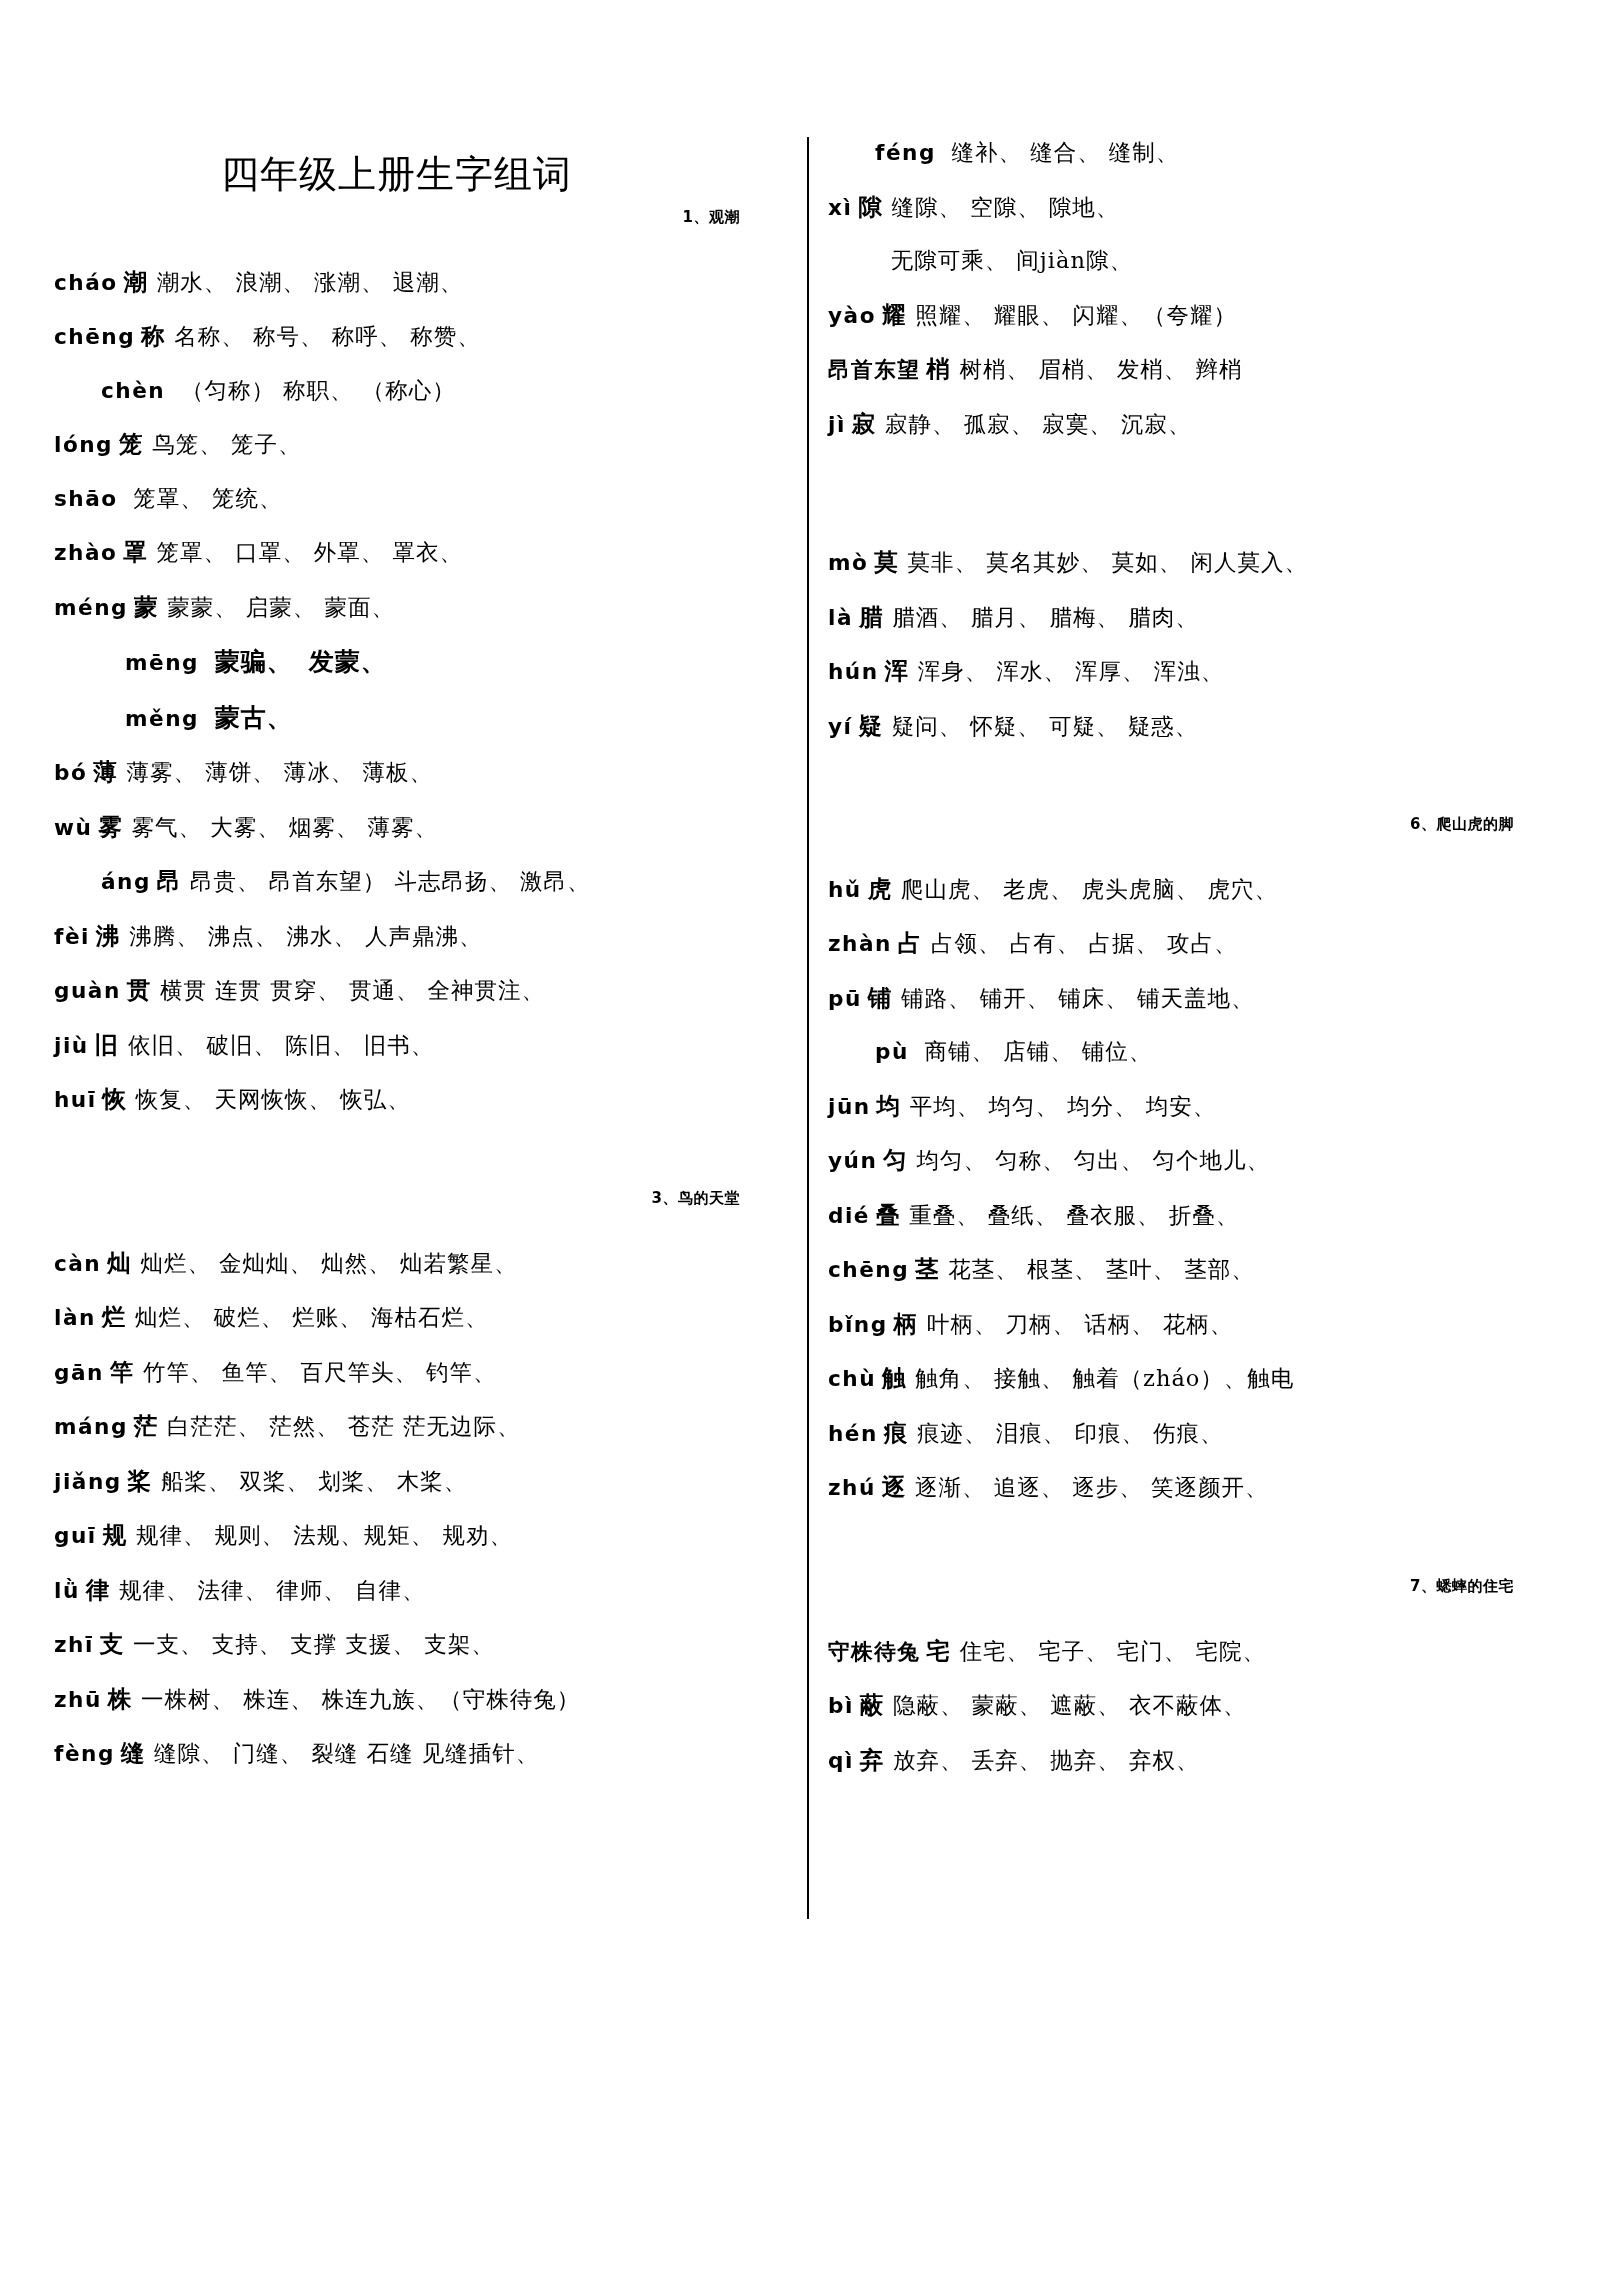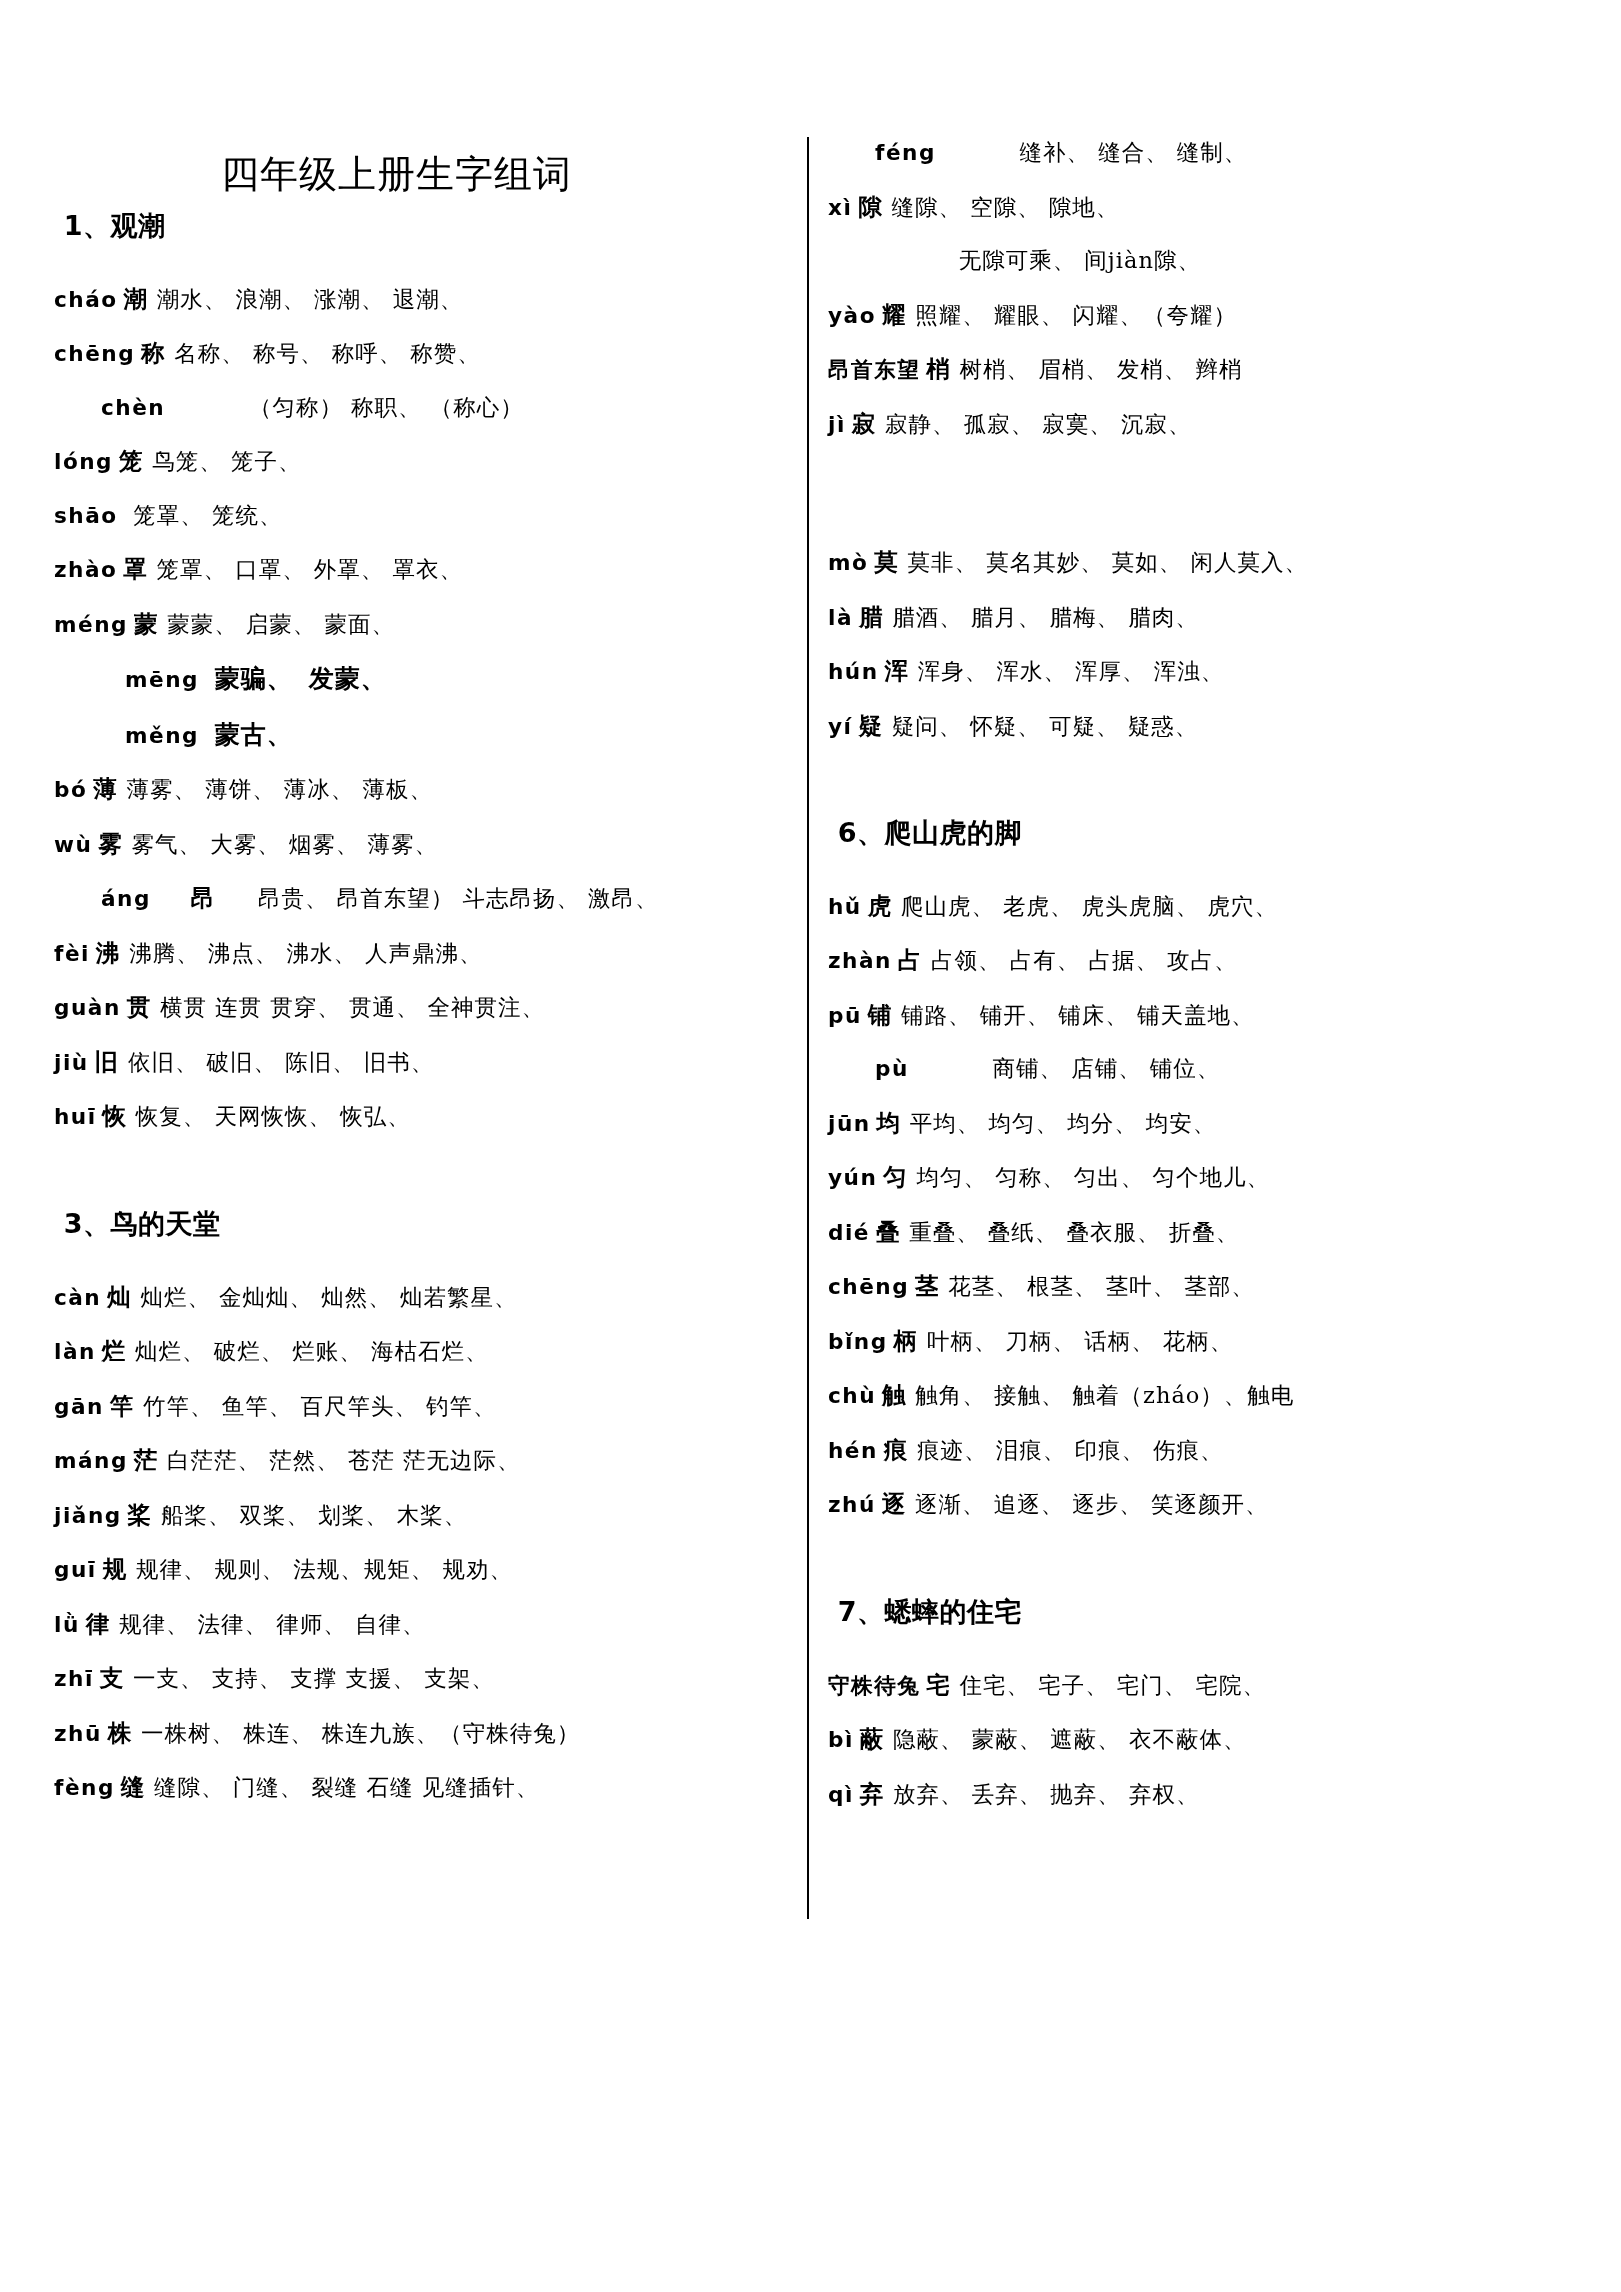--- a/index.html
+++ b/index.html
@@ -46,36 +46,37 @@
   .col-left  { left: 54px; }
   .col-right { left: 828px; }
 
   
   .title-spacer { height: 71px; }
 
   
   .section-head {
     font-family: "DejaVu Sans", sans-serif;
     font-weight: bold;
-    font-size: 27px;
+    font-size: 15px;
     margin: 0 0 5.9px 9.8px;
     white-space: nowrap;
     letter-spacing: 0.5px;
+    text-align: right;
   }
   .section-gap { height: 51px; }
   .section-gap-sm { height: 33px; }
 
   
   .entry {
     display: flex;
     align-items: baseline;
     margin: 0 0 22.5px 0;
     white-space: nowrap;
   }
-  .entry.indent  { padding-left: 47px; gap: 34px; }
+  .entry.indent  { padding-left: 47px; }
   .entry.indent2 { padding-left: 71px; }
 
   .py {
     font-family: "DejaVu Sans", sans-serif;
     font-weight: bold;
     font-size: 21.6px;
     letter-spacing: 1.5px;
     margin-right: 5.9px;
   }
   .hz {

